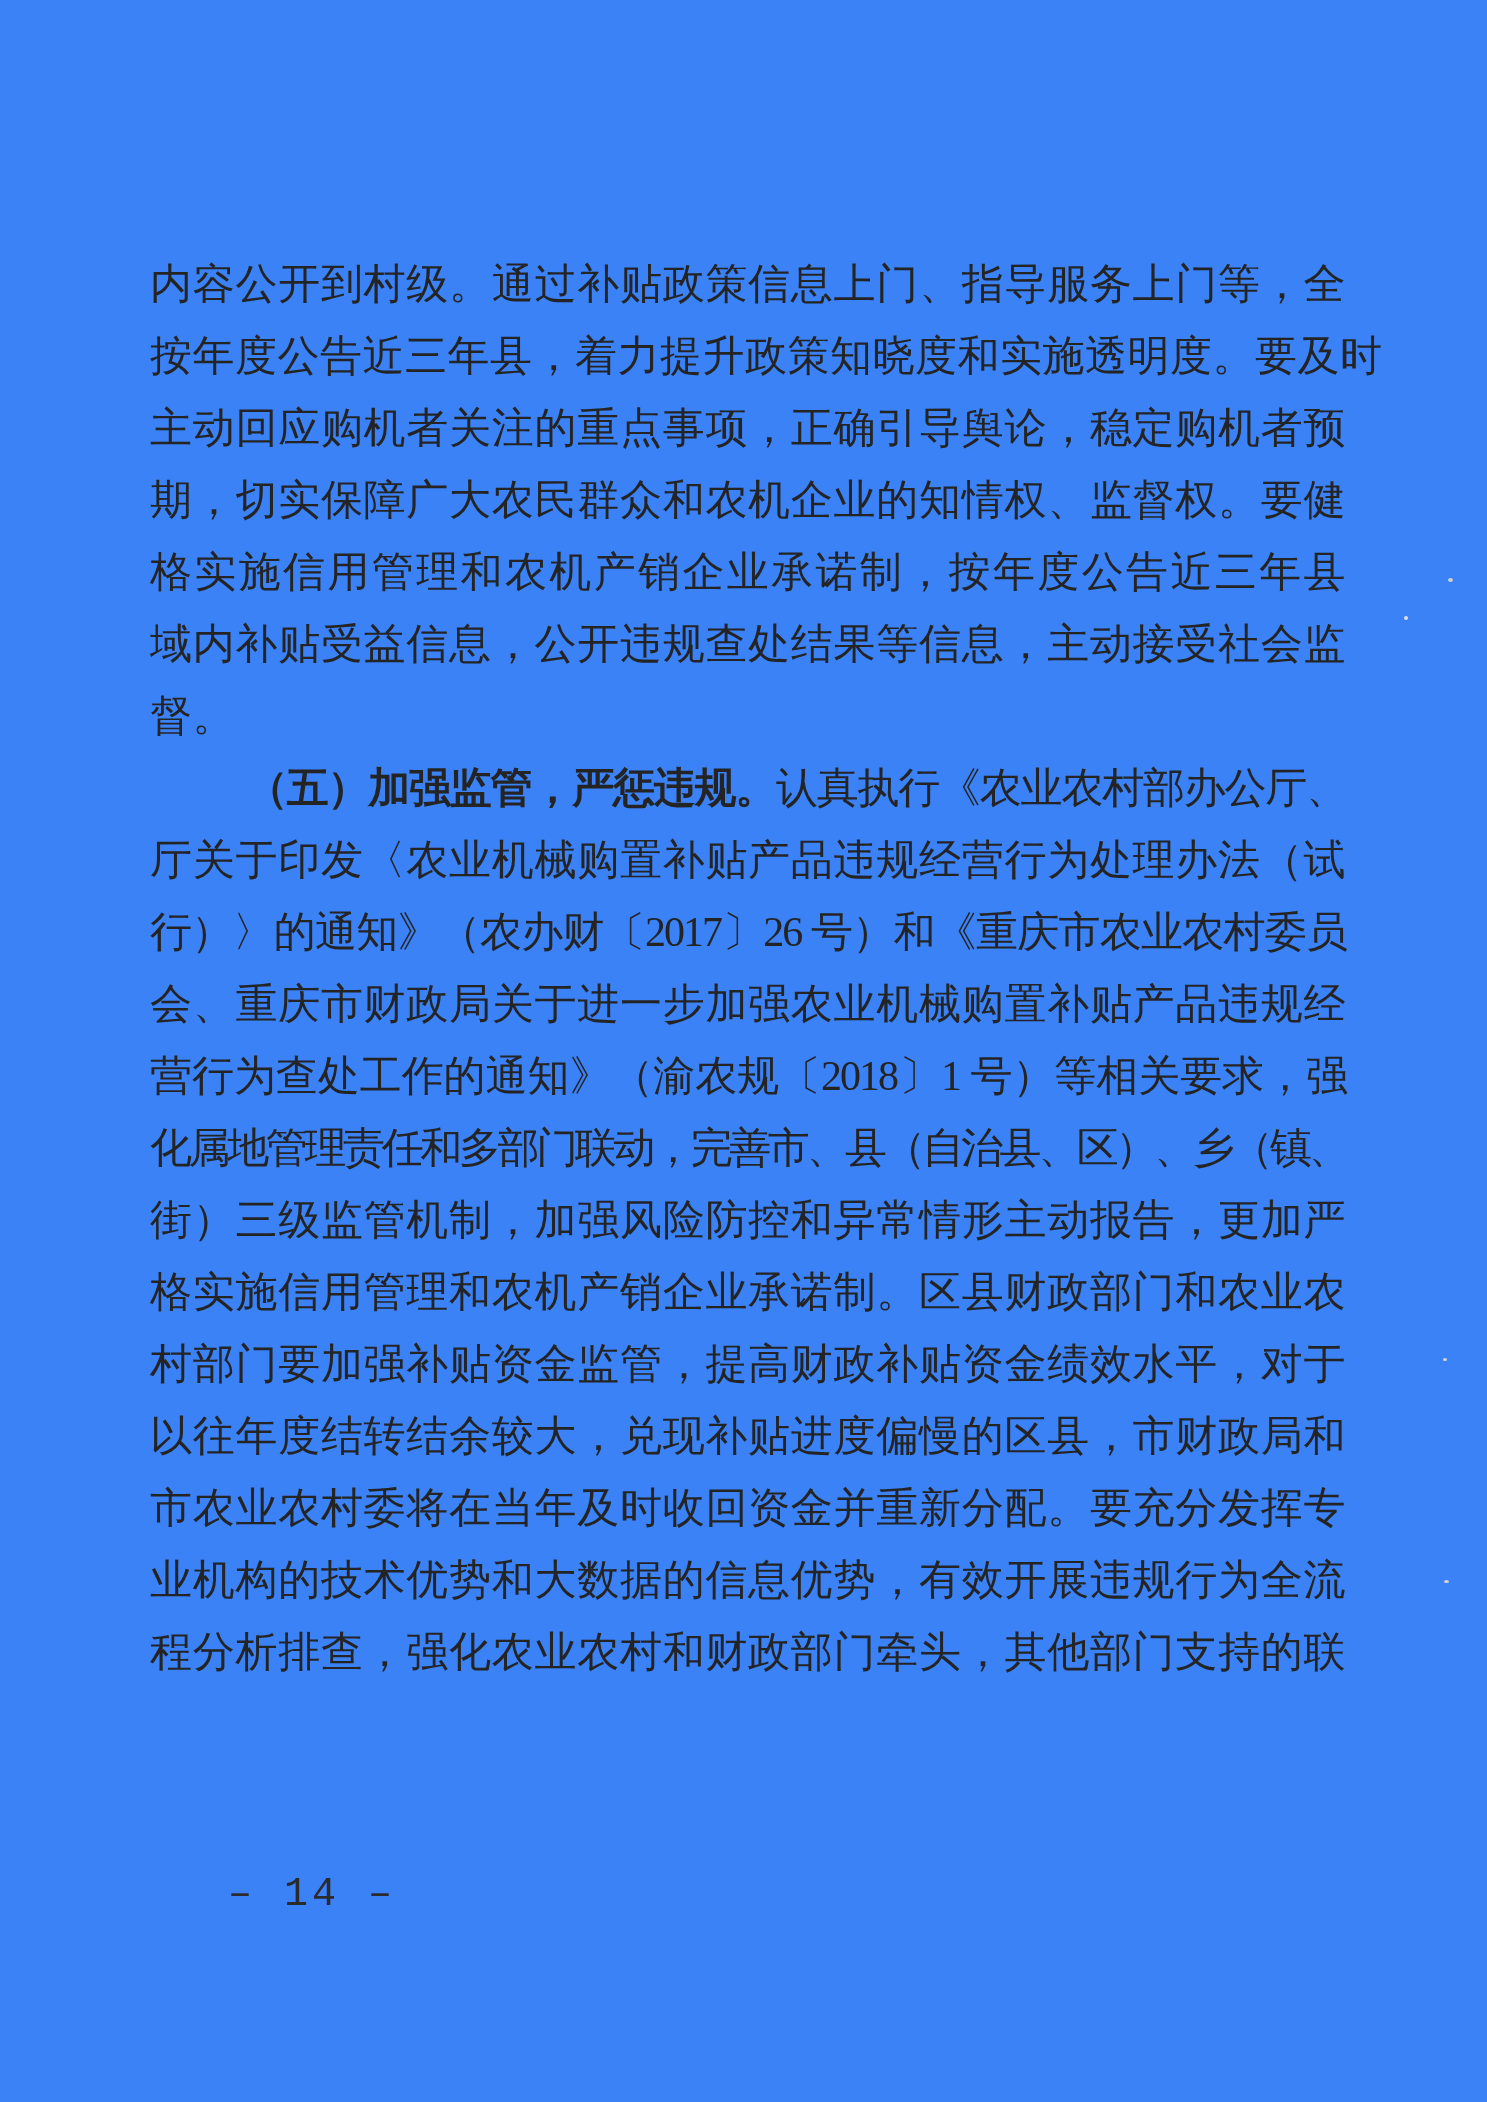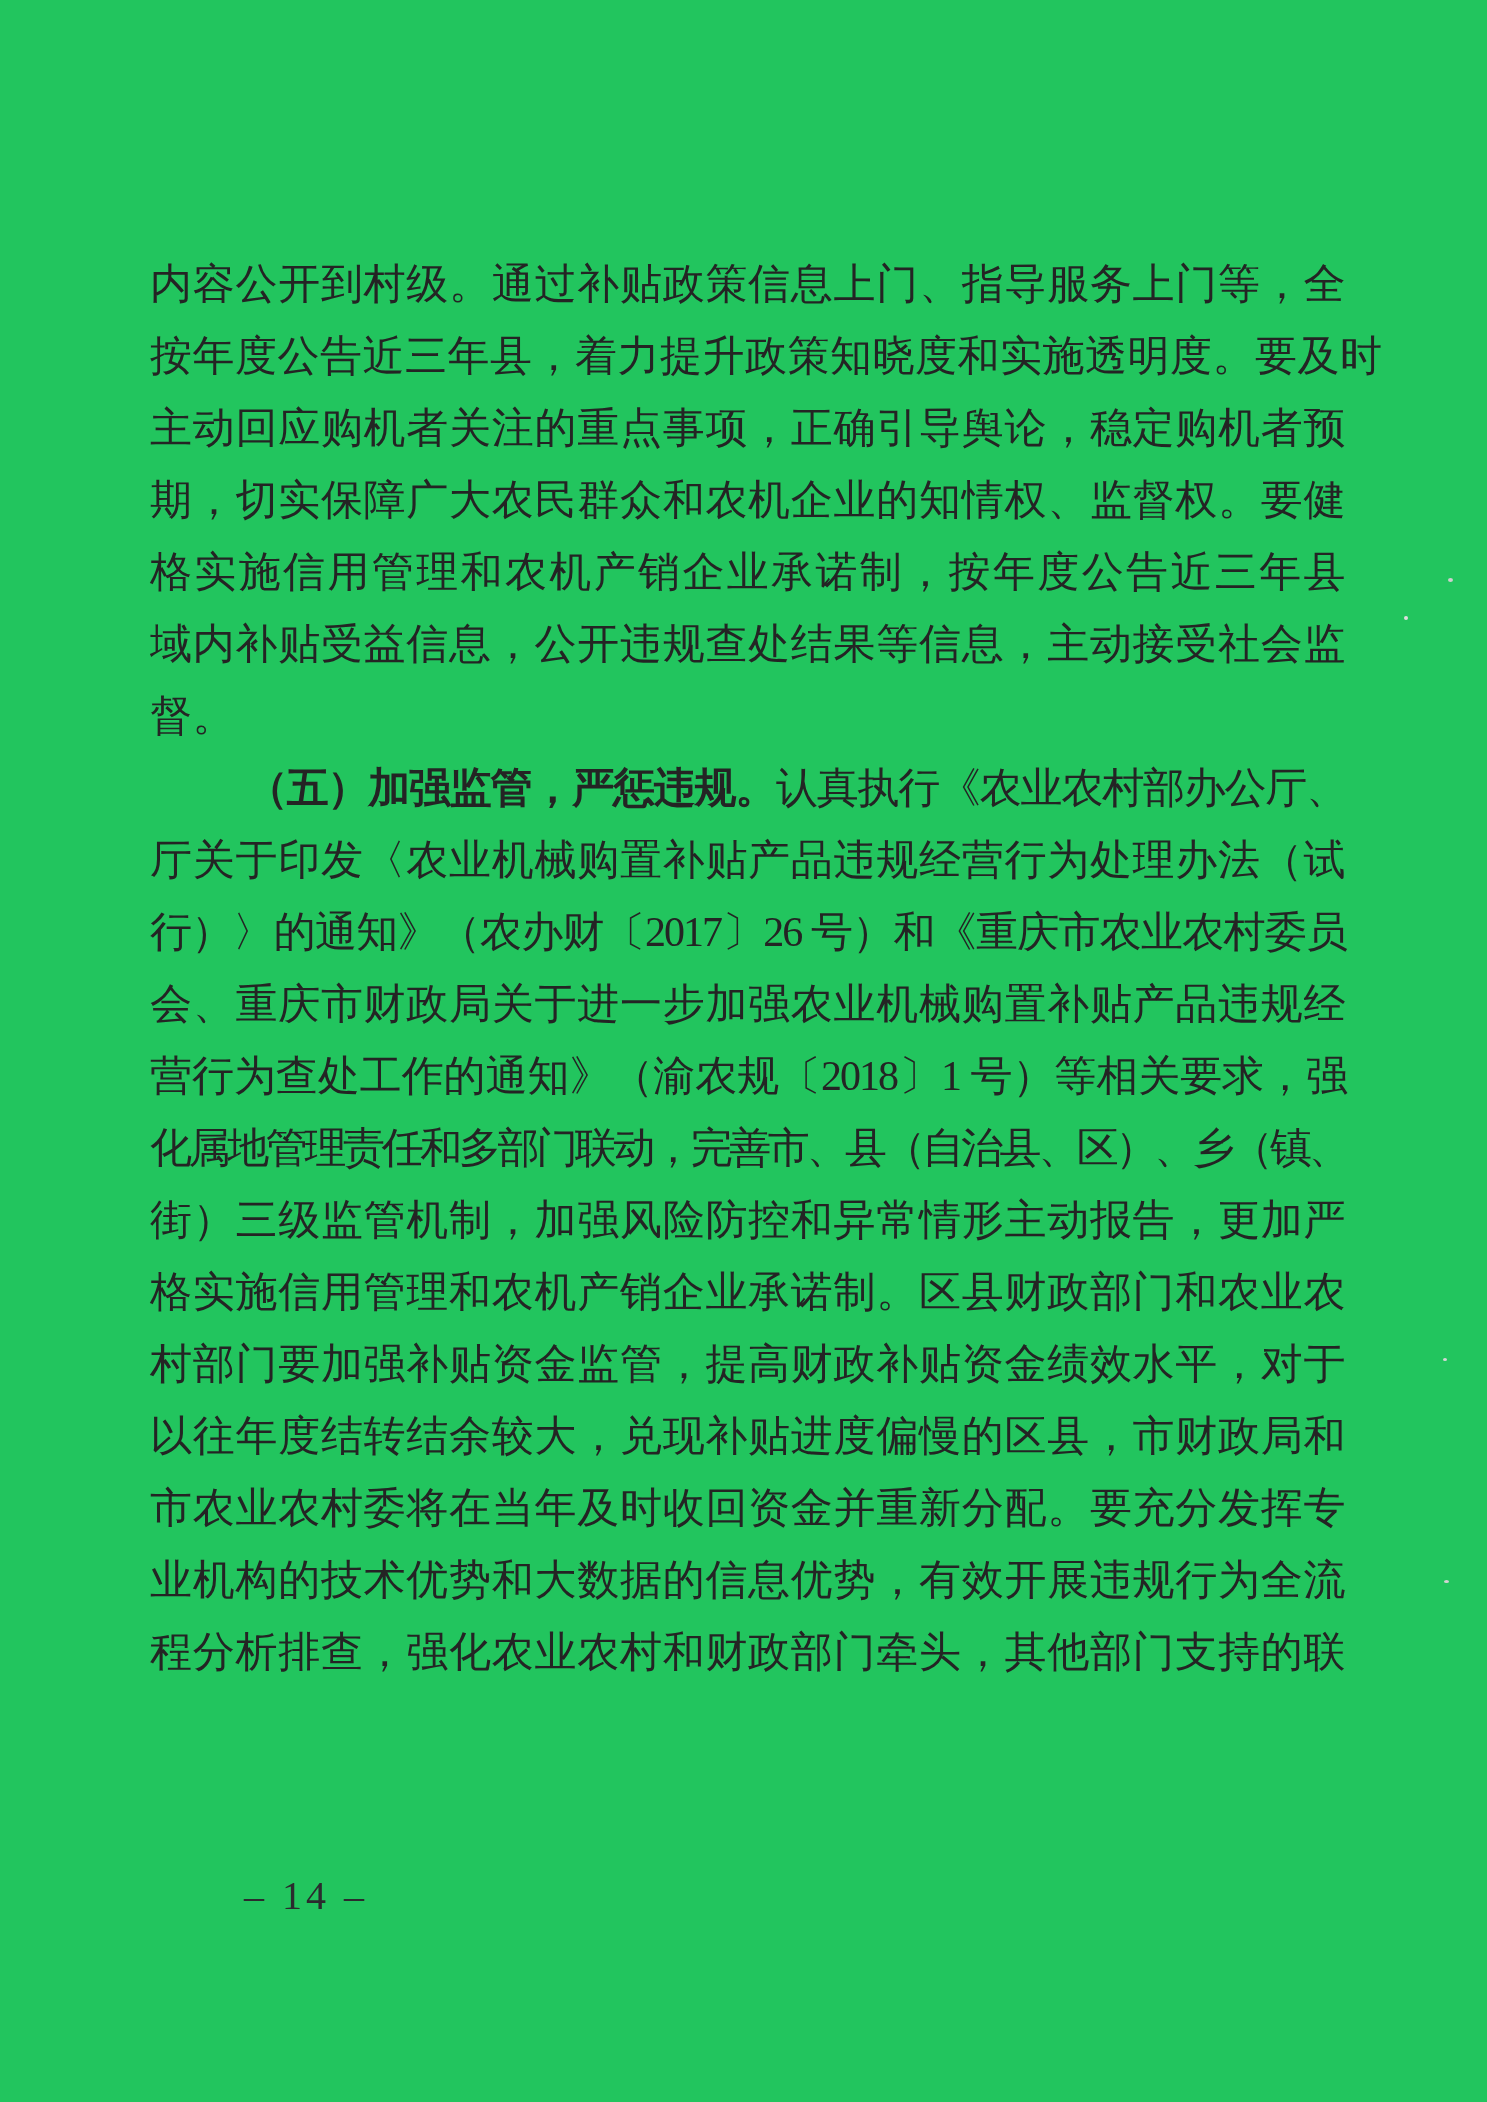--- a/index.html
+++ b/index.html
@@ -1,21 +1,21 @@
 <!DOCTYPE html>
 <html><head>
 <meta charset="utf-8">
 <style>
   html, body { margin: 0; padding: 0; background: #9a9a9a; }
   .page {
     position: relative;
     width: 1487px;
     height: 2102px;
     margin: 0 auto;
-    background: #22c55e;
+    background: #3b82f6;
     overflow: hidden;
     font-family: "Liberation Serif", "DejaVu Serif", serif;
     color: #242424;
   }
   .text-block {
     position: absolute;
     left: 150px;
     top: 248px;
     width: 1196px;
   }
@@ -40,26 +40,26 @@
     letter-spacing: -2px;
   }
   .line--tight2 {
     letter-spacing: -4.5px;
   }
   .lead-bold {
     font-weight: 700;
   }
   .page-number {
     position: absolute;
-    left: 244px;
+    left: 228px;
     top: 1872px;
     font-size: 40px;
     letter-spacing: 4px;
     color: #2b2b2e;
-    font-family: Liberation Serif, serif;
+    font-family: Liberation Mono, monospace;
   }
   .speck {
     position: absolute;
     border-radius: 50%;
     background: #c9c9c9;
   }
   .speck.s1 { left: 1448px; top: 578px;  width: 5px; height: 4px; background:#cfcfcf; }
   .speck.s2 { left: 1404px; top: 616px;  width: 4px; height: 4px; background:#dedede; }
   .speck.s3 { left: 1443px; top: 1358px; width: 4px; height: 3px; background:#d6d6d6; }
   .speck.s4 { left: 1444px; top: 1580px; width: 5px; height: 3px; background:#d4d4d4; }

